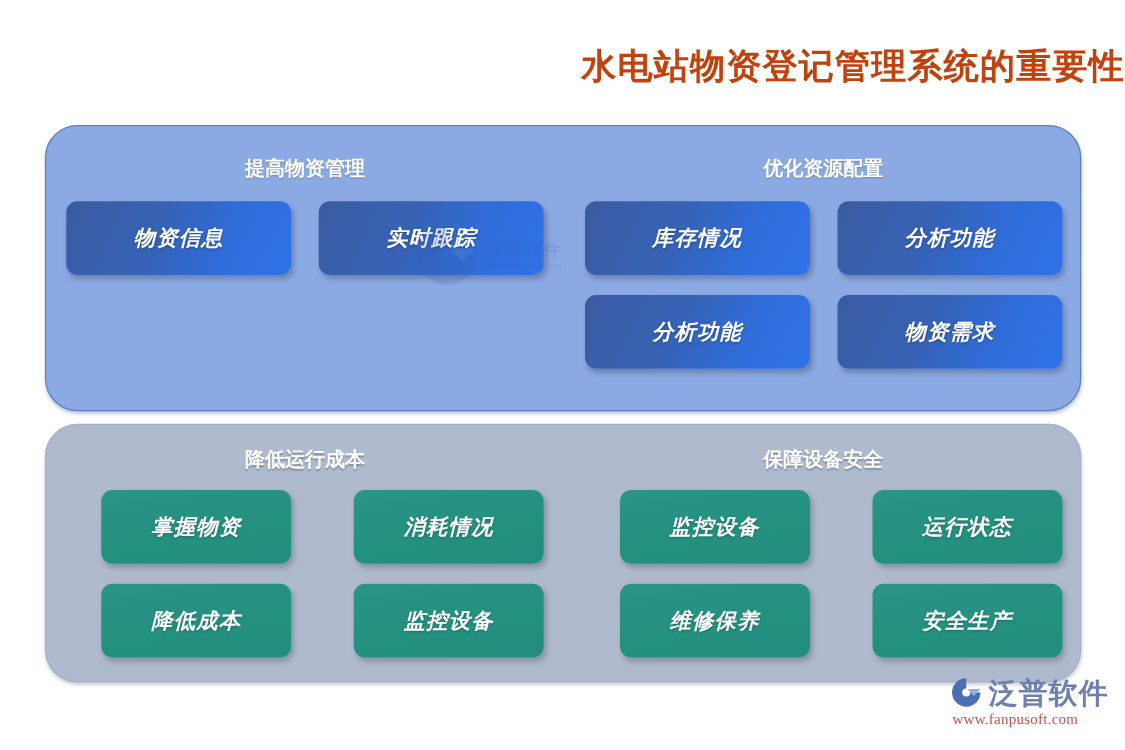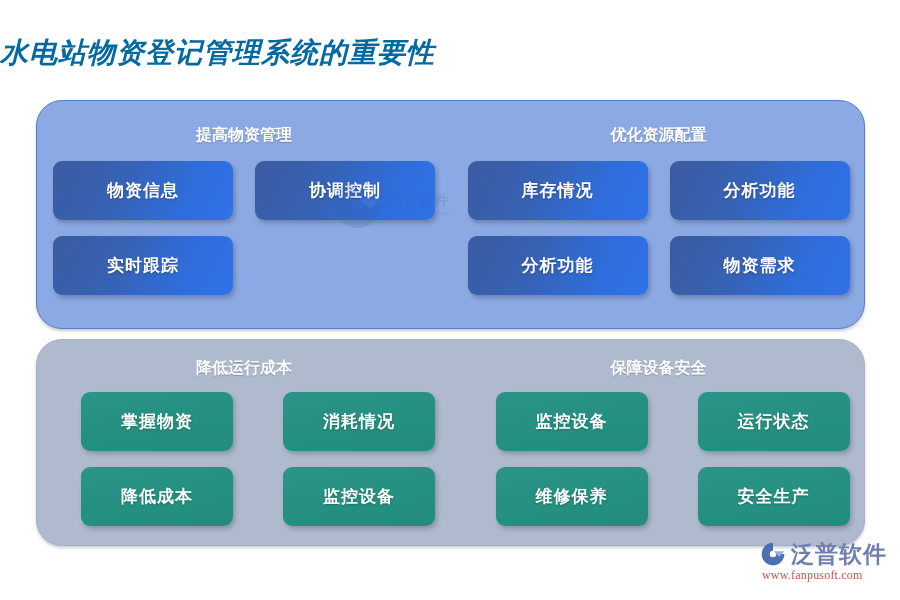--- a/index.html
+++ b/index.html
@@ -21,28 +21,27 @@
     height: 600px;
     background: #ffffff;
   }
 
   
   #page-title {
     position: absolute;
     left: 0;
     top: 33px;
     width: 900px;
-    text-align: left;
+    text-align: right;
     font-size: 28px;
     font-weight: bold;
-    color: #0369a1;
+    color: #c2410c;
     letter-spacing: 1px;
     line-height: 40px;
     white-space: nowrap;
-    font-style: italic;
   }
 
   
   .panel {
     position: absolute;
     left: 36px;
     width: 829px;
     border-radius: 26px;
     box-sizing: border-box;
   }
@@ -87,20 +86,21 @@
   
   .card-grid {
     position: absolute;
     left: 0;
     width: 100%;
     display: grid;
     grid-template-columns: 180px 180px;
     justify-content: center;
     column-gap: 22px;
     row-gap: 16px;
+    font-style: italic;
   }
   #panel-blue .card-grid { top: 60px; }
   #panel-grey .card-grid { top: 52px; }
 
   .card {
     height: 59px;
     border-radius: 9px;
     display: flex;
     align-items: center;
     justify-content: center;
@@ -196,23 +196,20 @@
 
   <div id="page-title">水电站物资登记管理系统的重要性</div>
 
   <div class="panel" id="panel-blue">
 
     <div class="group left">
       <div class="group-title">提高物资管理</div>
       <div class="card-grid">
         <div class="card blue">
           <span>物资信息</span>
-        </div>
-        <div class="card blue">
-          <span>协调控制</span>
         </div>
         <div class="card blue">
           <span>实时跟踪</span>
         </div>
       </div>
     </div>
 
     <div class="group right">
       <div class="group-title">优化资源配置</div>
       <div class="card-grid">

